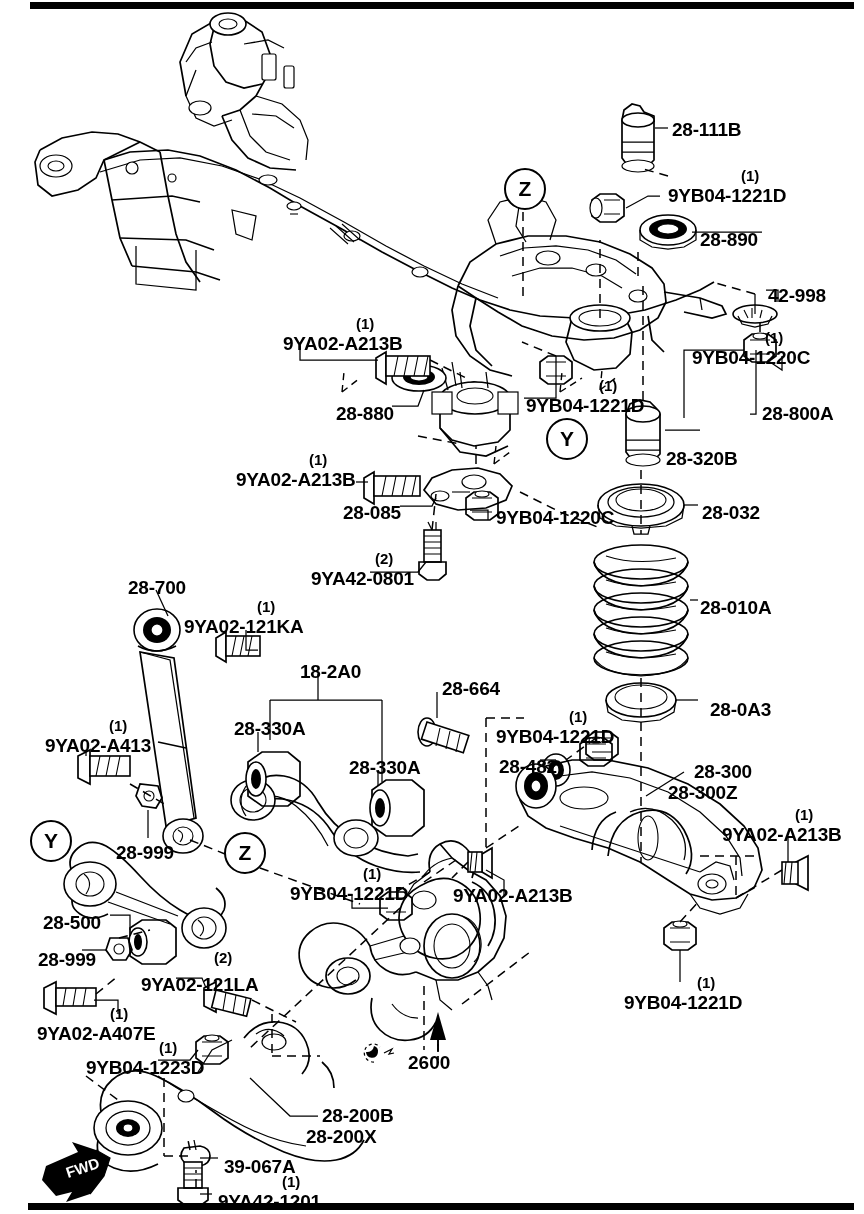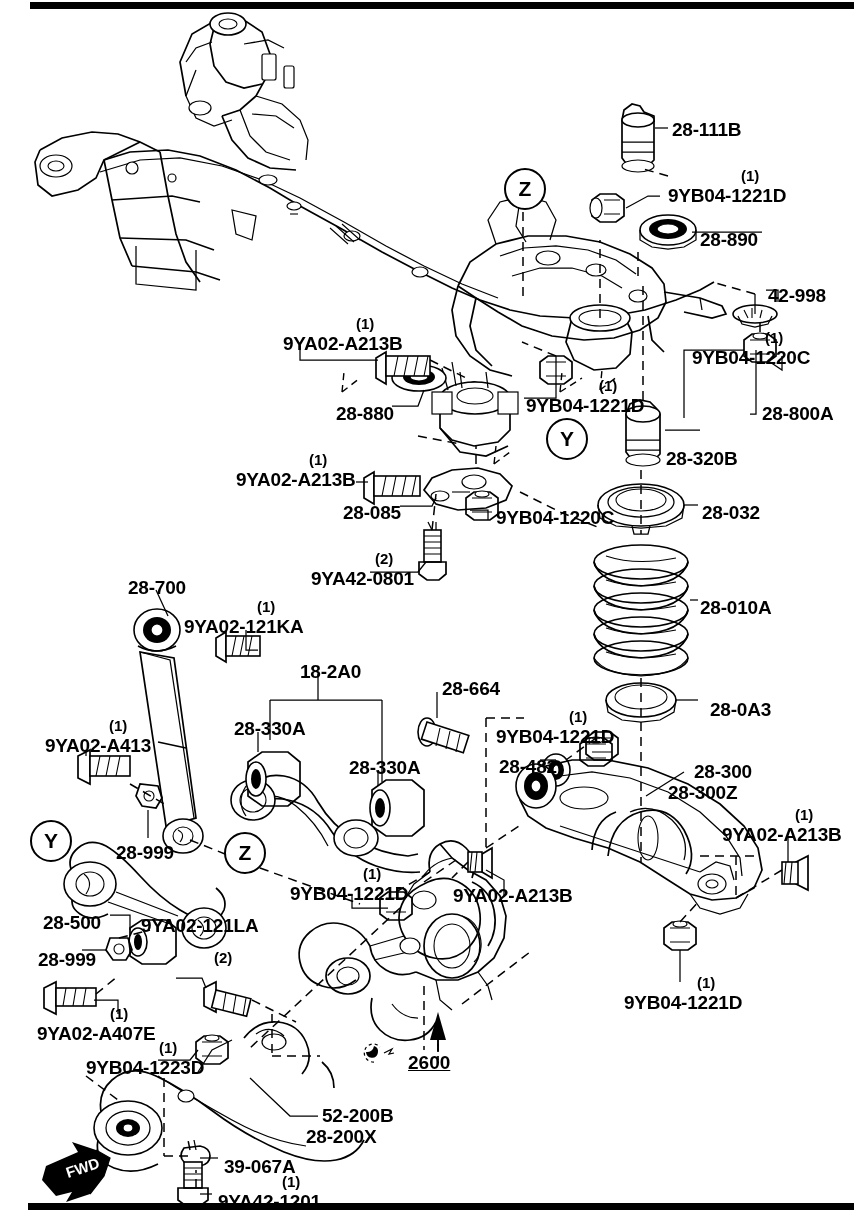--- a/index.html
+++ b/index.html
@@ -16,21 +16,21 @@
   .dash{stroke:#000;stroke-width:1.5;fill:none;stroke-dasharray:9 6;}
   .dashf{stroke:#000;stroke-width:1.4;fill:none;stroke-dasharray:7 5;}
   .thin{stroke:#000;stroke-width:1.1;fill:none;}
   .fil{fill:#000;}
   .wh{fill:#fff;stroke:#000;stroke-width:1.6;}
   .wh2{fill:#fff;stroke:#000;stroke-width:1.2;}
   .callout{position:absolute;width:38px;height:38px;border:2.4px solid #000;
       border-radius:50%;background:#fff;font-size:21px;font-weight:700;
       display:flex;align-items:center;justify-content:center;}
   .fwd{position:absolute;}
-  .secref{position:absolute;font-size:19px;font-weight:700;white-space:nowrap;text-decoration:underline;}
+  .secref{position:absolute;font-size:19px;font-weight:700;white-space:nowrap;}
 </style>
 </head>
 <body>
 
 <div id="stage">
 
   <div class="bar" style="left:30px;top:2px;width:824px;height:7px;"></div>
   <div class="bar" style="left:28px;top:1203px;width:826px;height:7px;"></div>
 
   <svg viewBox="0 0 864 1214">
@@ -610,26 +610,26 @@
       <div class="lbl" style="left: 668px; top: 783px;">28-300Z</div>
       <div class="lbl" style="left: 722px; top: 825px;">9YA02-A213B</div>
       <div class="qty" style="left: 795px; top: 806px;">(1)</div>
       <div class="lbl" style="left: 290px; top: 884px;">9YB04-1221D</div>
       <div class="qty" style="left: 363px; top: 865px;">(1)</div>
       <div class="lbl" style="left: 453px; top: 886px;">9YA02-A213B</div>
       <div class="lbl" style="left: 624px; top: 993px;">9YB04-1221D</div>
       <div class="qty" style="left: 697px; top: 974px;">(1)</div>
       <div class="lbl" style="left: 43px; top: 913px;">28-500</div>
       <div class="lbl" style="left: 38px; top: 950px;">28-999</div>
-      <div class="lbl" style="left: 141px; top: 916px;">9YA02-121LA</div>
+      <div class="lbl" style="left: 141px; top: 975px;">9YA02-121LA</div>
       <div class="qty" style="left: 214px; top: 949px;">(2)</div>
       <div class="lbl" style="left: 37px; top: 1024px;">9YA02-A407E</div>
       <div class="qty" style="left: 110px; top: 1005px;">(1)</div>
       <div class="lbl" style="left: 86px; top: 1058px;">9YB04-1223D</div>
       <div class="qty" style="left: 159px; top: 1039px;">(1)</div>
-      <div class="lbl" style="left: 322px; top: 1106px;">52-200B</div>
+      <div class="lbl" style="left: 322px; top: 1106px;">28-200B</div>
       <div class="lbl" style="left: 306px; top: 1127px;">28-200X</div>
       <div class="lbl" style="left: 224px; top: 1157px;">39-067A</div>
       <div class="lbl" style="left: 218px; top: 1192px;">9YA42-1201</div>
       <div class="qty" style="left: 282px; top: 1173px;">(1)</div>
     </div>
 
 </div>
 
 </body></html>

